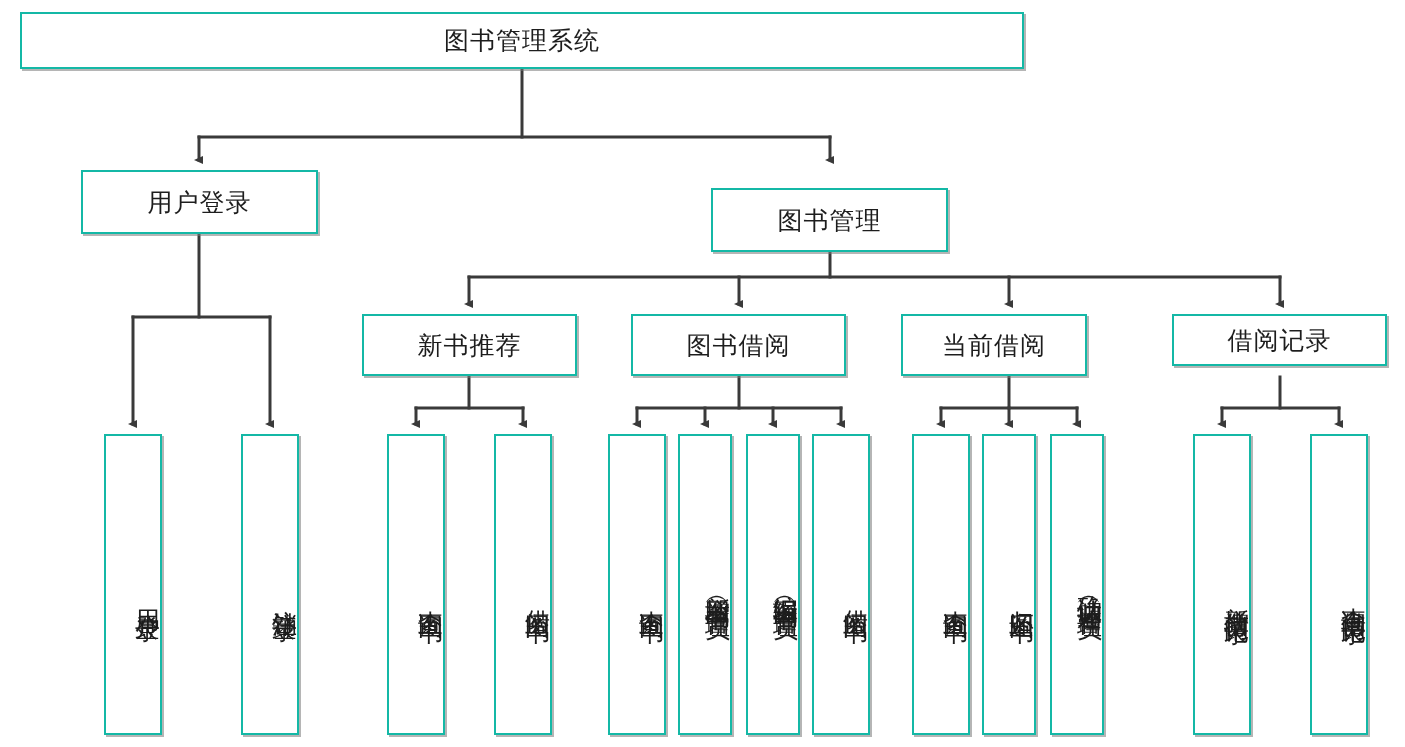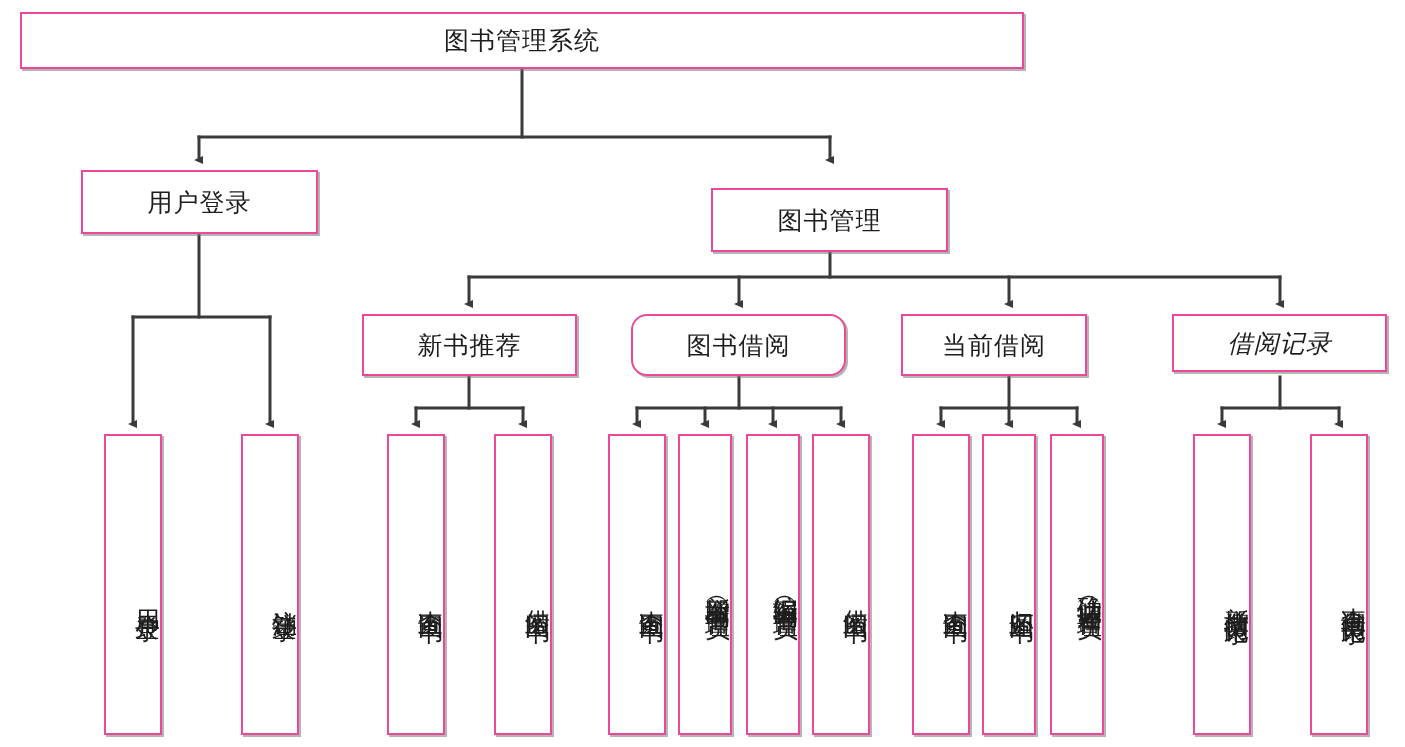--- a/index.html
+++ b/index.html
@@ -23,21 +23,21 @@
     left: 0;
     top: 0;
     width: 1405px;
     height: 747px;
     pointer-events: none;
   }
   .node {
     position: absolute;
     box-sizing: border-box;
     background: #ffffff;
-    border: 2px solid #ec4899;
+    border: 2px solid #14b8a6;
     box-shadow: 2px 2px 0 rgba(120,120,120,0.55);
     display: flex;
     align-items: center;
     justify-content: center;
     color: #1d1d1d;
   }
   .node.horiz {
     font-size: 25px;
     letter-spacing: 1px;
   }
@@ -131,27 +131,27 @@
   <div class="node horiz" style="left:81px; top:170px; width:237px; height:64px;">
     <span class="label">用户登录</span>
   </div>
   <div class="node horiz" style="left:711px; top:170px; width:237px; height:64px;margin-top:18px;">
     <span class="label">图书管理</span>
   </div>
 
   <div class="node horiz" style="left:362px; top:314px; width:215px; height:62px;">
     <span class="label">新书推荐</span>
   </div>
-  <div class="node horiz" style="left:631px; top:314px; width:215px; height:62px;border-radius:16px;">
+  <div class="node horiz" style="left:631px; top:314px; width:215px; height:62px;">
     <span class="label">图书借阅</span>
   </div>
   <div class="node horiz" style="left:901px; top:314px; width:186px; height:62px;">
     <span class="label">当前借阅</span>
   </div>
-  <div class="node horiz" style="left:1172px; top:314px; width:215px; height:58px;font-style:italic;">
+  <div class="node horiz" style="left:1172px; top:314px; width:215px; height:52px;">
     <span class="label">借阅记录</span>
   </div>
 
   <div class="node vert" style="left:104px; top:434px; width:58px; height:301px;">
     <span class="label">用户登录</span>
   </div>
   <div class="node vert" style="left:241px; top:434px; width:58px; height:301px;">
     <span class="label">注销登录</span>
   </div>
 

